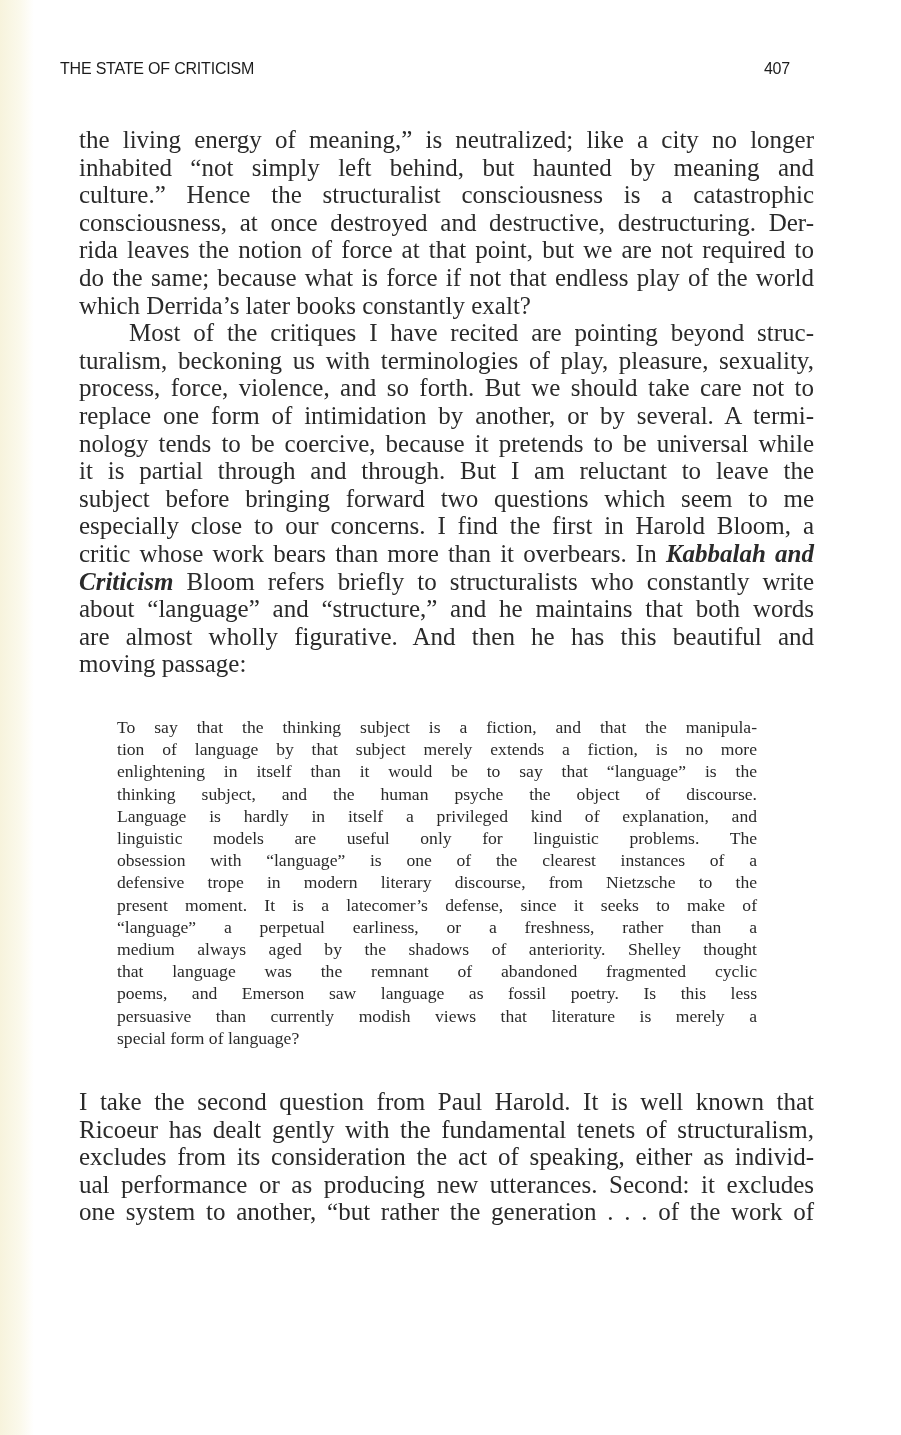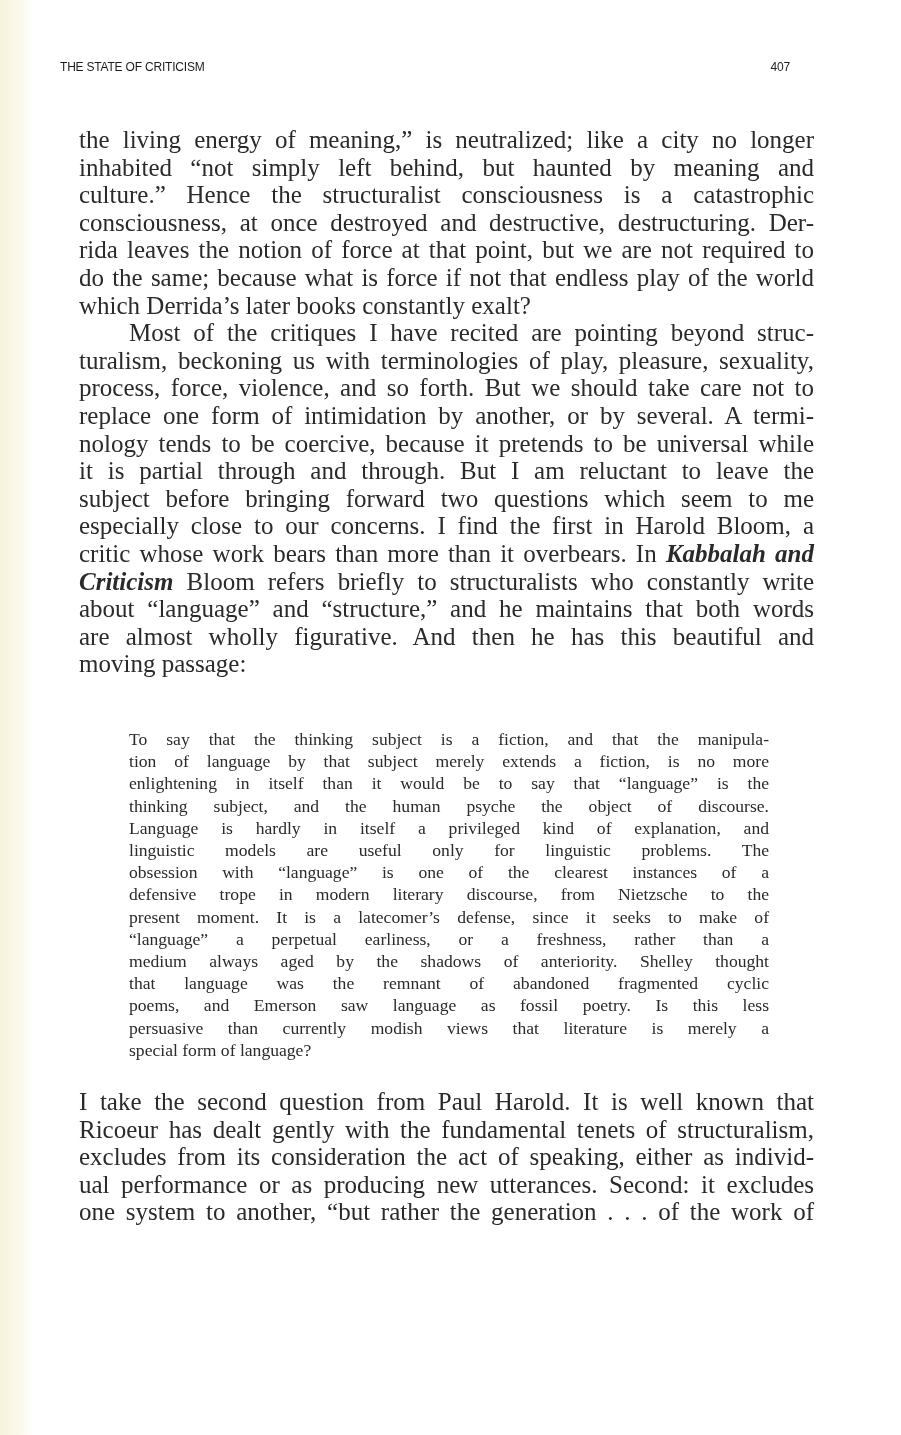--- a/index.html
+++ b/index.html
@@ -23,21 +23,21 @@
     height: 1435px;
     background: linear-gradient(to right, #f7f3dc 0%, #fbf9ec 60%, #ffffff 100%);
   }
   .running-head {
     position: absolute;
     top: 60px;
     left: 60px;
     width: 730px;
     height: 22px;
     font-family: "Liberation Sans", "DejaVu Sans", sans-serif;
-    font-size: 12px;
+    font-size: 16px;
     letter-spacing: -0.2px;
     color: #1c1c1c;
   }
   .running-head .title {
     position: absolute;
     left: 0;
     top: 0;
   }
   .running-head .folio {
     position: absolute;
@@ -56,21 +56,21 @@
   .p1 { top: 110px; }
   .indent { text-indent: 50px; }
   .blockquote {
     position: absolute;
     left: 117px;
     top: 716px;
     width: 640px;
     font-size: 17.6px;
     line-height: 22.2px;
     text-align: justify;
-    margin: 12px;
+    margin: 0;
   }
   .p-last { top: 1072px; }
   .line {
     display: block;
     text-align-last: justify;
     white-space: nowrap;
   }
   .line.last {
     text-align-last: left;
   }

